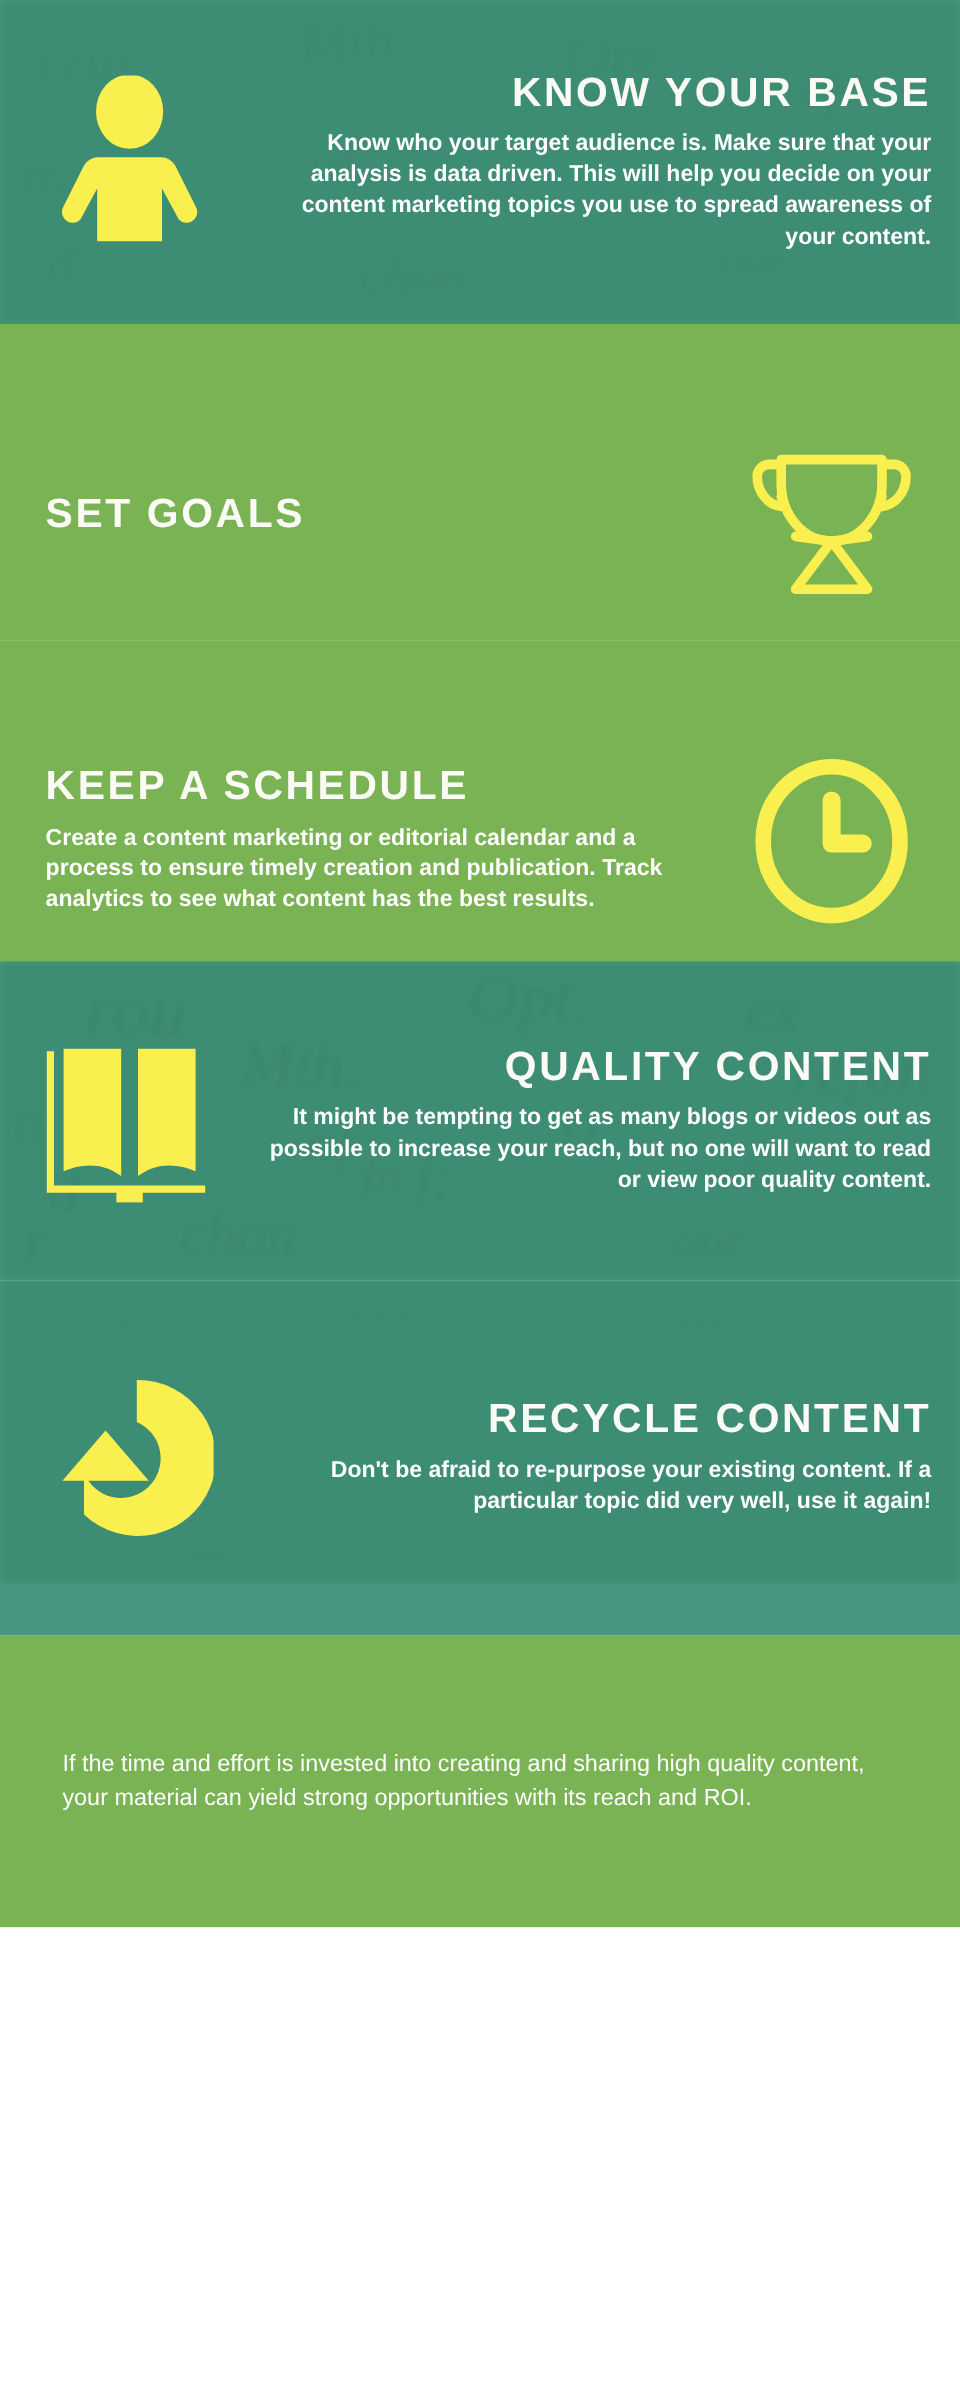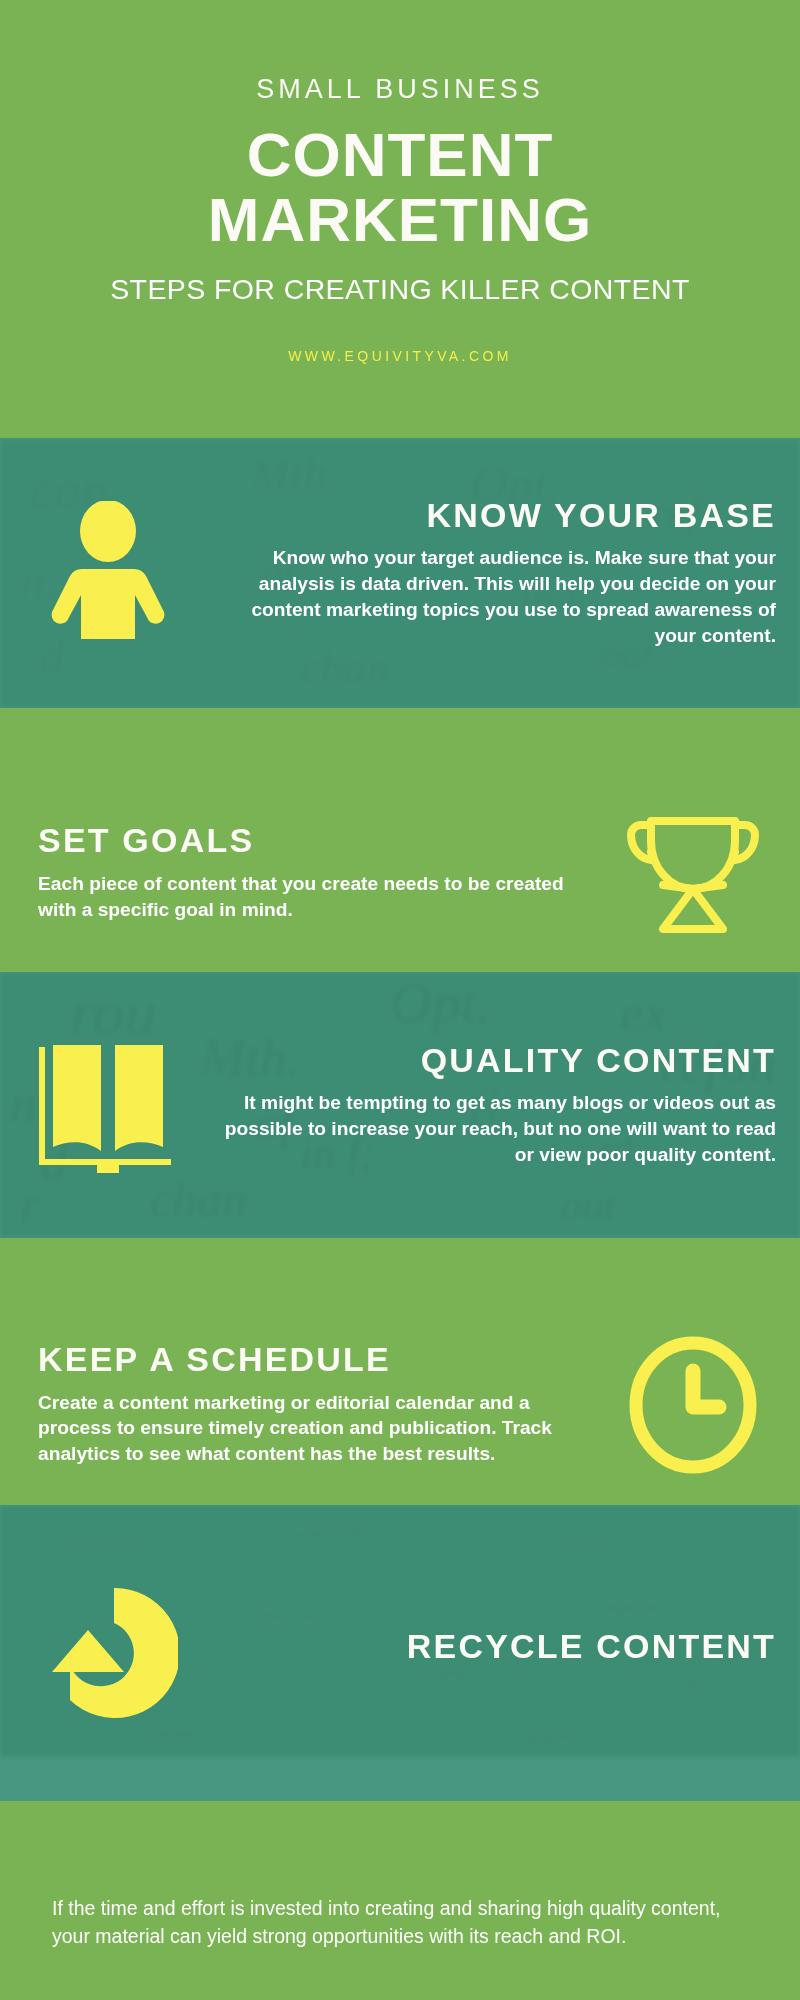--- a/index.html
+++ b/index.html
@@ -124,29 +124,20 @@
     line-height:1.40;
     color:#ffffff;
     font-weight:400;
   }
 </style>
 </head>
 <body>
 
 <div class="infographic">
 
-  <section class="band band-green header" id="sec-header">
-    <div class="kicker">SMALL BUSINESS</div>
-    <h1 class="bigtitle">
-      <span class="l1">CONTENT</span>
-      <span class="l2">MARKETING</span>
-    </h1>
-    <div class="subtitle">STEPS FOR CREATING KILLER CONTENT</div>
-    <a class="url" href="#">WWW.EQUIVITYVA.COM</a>
-  </section>
 
   <section class="band band-teal" id="sec-base">
     <svg class="tex" viewBox="0 0 800 270" preserveAspectRatio="none">
       <rect width="800" height="270" fill="#5aa68d"></rect>
       <g fill="#2f6b52" opacity="0.55" font-family="Liberation Serif, serif" font-style="italic">
         <text x="30" y="70" font-size="54">con</text>
         <text x="250" y="52" font-size="48">Mth.</text>
         <text x="470" y="64" font-size="52">Opt.</text>
         <text x="650" y="90" font-size="46">refo</text>
         <text x="20" y="160" font-size="50">n.</text>
@@ -185,21 +176,38 @@
               <path d="M28 14 h84 v20 a42 48 0 0 1 -42 48 a42 48 0 0 1 -42 -48 z"></path>
               <path d="M28 18 h-10 a10 10 0 0 0 -10 10 c0 14 10 24 20 25 a8 8 0 0 0 0 -8"></path>
               <path d="M112 18 h10 a10 10 0 0 1 10 10 c0 14 -10 24 -20 25 a8 8 0 0 1 0 -8"></path>
               <path d="M70 82 l-30 40 h60 z"></path>
               <path d="M70 82 l-30 -4 M70 82 l30 -4"></path>
             </g>
           </svg>
         </div>
         <div class="text-cell align-left">
           <div class="step-title">SET GOALS</div>
-          <div class="step-body">Each piece of content that you create needs to be created with a specific goal in mind.</div>
+        </div>
+      </div>
+    </div>
+  </section>
+
+  <section class="band band-green" id="sec-schedule">
+    <div class="band-inner">
+      <div class="step icon-right">
+        <div class="icon-cell">
+
+          <svg width="134" height="140" viewBox="0 0 134 140">
+            <ellipse cx="67" cy="70" rx="57" ry="62" fill="none" stroke="#f9f04f" stroke-width="13"></ellipse>
+            <path d="M67 36 v36 h26" fill="none" stroke="#f9f04f" stroke-width="15" stroke-linecap="round" stroke-linejoin="round"></path>
+          </svg>
+        </div>
+        <div class="text-cell align-left">
+          <div class="step-title">KEEP A SCHEDULE</div>
+          <div class="step-body">Create a content marketing or editorial calendar and a process to ensure timely creation and publication.  Track analytics to see what content has the best results.</div>
         </div>
       </div>
     </div>
   </section>
 
   <section class="band band-teal" id="sec-quality">
     <svg class="tex" viewBox="0 0 800 266" preserveAspectRatio="none">
       <rect width="800" height="266" fill="#5aa68d"></rect>
       <g fill="#1f5c3e" opacity="0.72" font-family="Liberation Serif, serif" font-style="italic">
         <text x="70" y="62" font-size="64">rou</text>
@@ -231,38 +239,20 @@
           </svg>
         </div>
         <div class="text-cell align-right">
           <div class="step-title">QUALITY CONTENT</div>
           <div class="step-body">It might be tempting to get as many blogs or videos out as possible to increase your reach, but no one will want to read or view poor quality content.</div>
         </div>
       </div>
     </div>
   </section>
 
-  <section class="band band-green" id="sec-schedule">
-    <div class="band-inner">
-      <div class="step icon-right">
-        <div class="icon-cell">
-
-          <svg width="134" height="140" viewBox="0 0 134 140">
-            <ellipse cx="67" cy="70" rx="57" ry="62" fill="none" stroke="#f9f04f" stroke-width="13"></ellipse>
-            <path d="M67 36 v36 h26" fill="none" stroke="#f9f04f" stroke-width="15" stroke-linecap="round" stroke-linejoin="round"></path>
-          </svg>
-        </div>
-        <div class="text-cell align-left">
-          <div class="step-title">KEEP A SCHEDULE</div>
-          <div class="step-body">Create a content marketing or editorial calendar and a process to ensure timely creation and publication.  Track analytics to see what content has the best results.</div>
-        </div>
-      </div>
-    </div>
-  </section>
-
   <section class="band band-teal" id="sec-recycle">
     <svg class="tex" viewBox="0 0 800 252" preserveAspectRatio="none">
       <rect width="800" height="252" fill="#5aa68d"></rect>
       <g fill="#2b6a51" opacity="0.40" font-family="Liberation Serif, serif" font-style="italic">
         <text x="60" y="44" font-size="30">a assu</text>
         <text x="290" y="36" font-size="28">wwwm</text>
         <text x="560" y="46" font-size="30">nnn</text>
         <text x="40" y="110" font-size="28">e</text>
         <text x="250" y="118" font-size="26">nnn nn</text>
         <text x="600" y="112" font-size="28">mmm</text>
@@ -278,20 +268,21 @@
       <div class="step icon-left">
         <div class="icon-cell">
 
           <svg width="140" height="142" viewBox="0 0 140 142">
             <path d="M76 6 A65 65 0 1 1 32 118 L32 83 A33 33 0 1 0 76 41 z" fill="#f9f04f"></path>
             <path d="M50 48 L86 90 L14 90 z" fill="#f9f04f"></path>
           </svg>
         </div>
         <div class="text-cell align-right">
           <div class="step-title">RECYCLE CONTENT</div>
+          <div class="step-body">Don't be afraid to re-purpose your existing content. If a particular topic did very well, use it again!</div>
         </div>
       </div>
     </div>
   </section>
 
   <section class="band band-green" id="sec-footer">
     <div class="footer-inner">
       <div class="footer-text">If the time and effort is invested into creating and sharing high quality content, your material can yield strong opportunities with its reach and ROI.</div>
     </div>
   </section>

